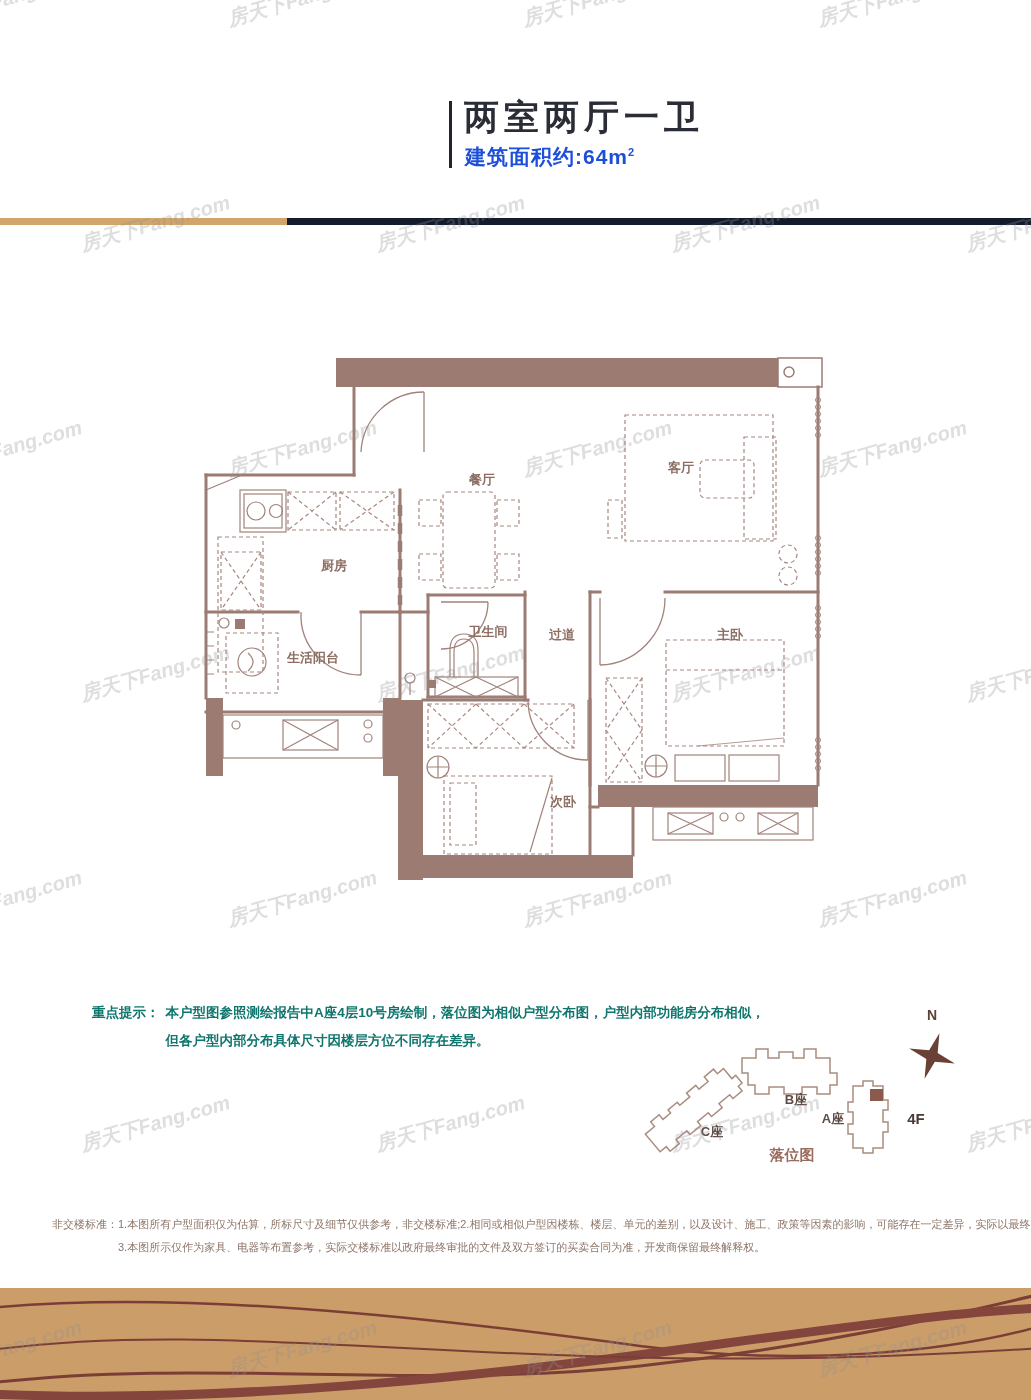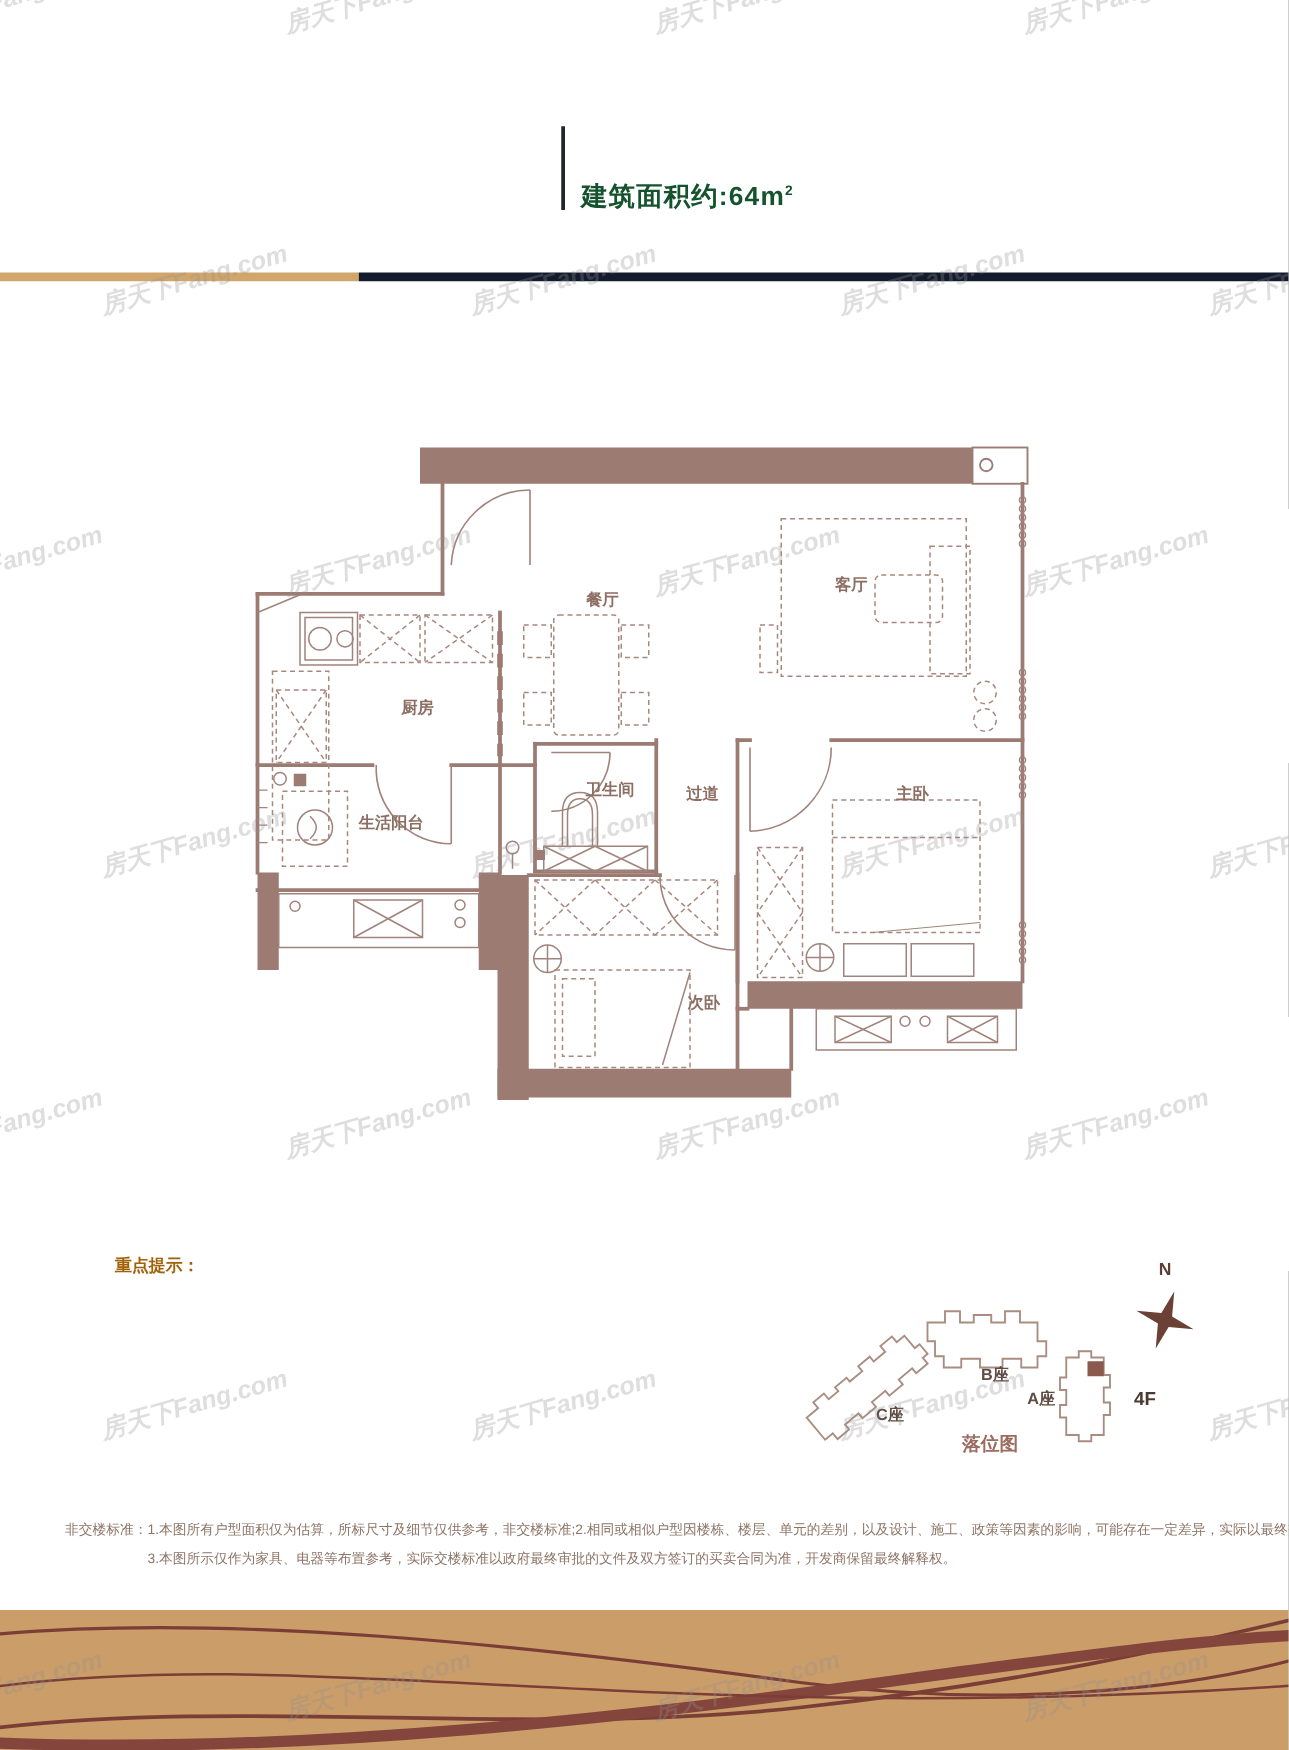--- a/index.html
+++ b/index.html
@@ -4,30 +4,30 @@
 <style>
   html,body{margin:0;padding:0;background:#888;}
   #page{position:relative;width:1031px;height:1400px;background:#ffffff;overflow:hidden;
         font-family:"Liberation Sans","DejaVu Sans",sans-serif;}
   
   #title{position:absolute;left:106px;top:84px;font-family:"Liberation Serif","DejaVu Serif",serif;
          font-size:66px;font-weight:700;color:#23242e;letter-spacing:2px;white-space:nowrap;}
   #title-divider{position:absolute;left:449px;top:101px;width:3px;height:67px;background:#23242e;}
   #subtitle{position:absolute;left:464px;top:94px;font-size:35px;font-weight:700;color:#2b2d36;
             letter-spacing:5px;white-space:nowrap;}
-  #area{position:absolute;left:465px;top:143px;font-size:21px;font-weight:700;color:#14532d;
+  #area{position:absolute;left:465px;top:143px;font-size:21px;font-weight:700;color:#1d4ed8;
         letter-spacing:1px;white-space:nowrap;}
   #area sup{font-size:11px;}
   #rule{position:absolute;left:0;top:218px;width:1031px;height:7px;display:flex;}
   #rule .gold{width:287px;height:100%;background:#d1a66b;}
   #rule .navy{flex:1;height:100%;background:#141b2c;}
   
   #plan{position:absolute;left:188px;top:340px;}
   
-  #notice{position:absolute;left:92px;top:999px;display:flex;color:#a16207;font-size:13.5px;
+  #notice{position:absolute;left:92px;top:999px;display:flex;color:#0f766e;font-size:13.5px;
           font-weight:700;line-height:2.05;}
   #notice .lbl{white-space:nowrap;margin-right:6px;}
   #notice .ln{white-space:nowrap;}
   
   #locator{position:absolute;left:620px;top:1000px;}
   
   #disclaimer{position:absolute;left:52px;top:1213px;display:flex;color:#8d7568;font-size:11px;
               line-height:2.1;}
   #disclaimer .lbl{white-space:nowrap;}
   #disclaimer .ln{white-space:nowrap;}
@@ -38,20 +38,21 @@
   .wm{position:absolute;font-size:20px;font-weight:700;color:rgba(145,145,145,0.30);
       transform:rotate(-16deg);white-space:nowrap;font-style:italic;}
   text{font-family:"Liberation Sans","DejaVu Sans",sans-serif;}
 </style>
 </head>
 <body>
 
 <div id="page">
 
   <div id="title-divider"></div>
+  <div id="subtitle">两室两厅一卫</div>
   <div id="area"><span>建筑面积约:64m</span><sup>2</sup></div>
   <div id="rule">
       <div class="gold"></div>
       <div class="navy"></div>
     </div>
 
   <svg id="plan" width="660" height="570" viewBox="0 0 660 570">
 
     <g fill="#9c7b73" stroke="none">
       <rect x="148" y="18" width="442" height="29"></rect>
@@ -207,20 +208,24 @@
       <text x="125" y="322">生活阳台</text>
       <text x="300" y="296">卫生间</text>
       <text x="374" y="299">过道</text>
       <text x="542" y="299">主卧</text>
       <text x="375" y="466">次卧</text>
     </g>
   </svg>
 
   <div id="notice">
     <div class="lbl">重点提示：</div>
+    <div>
+      <div class="ln">本户型图参照测绘报告中A座4层10号房绘制，落位图为相似户型分布图，户型内部功能房分布相似，</div>
+      <div class="ln">但各户型内部分布具体尺寸因楼层方位不同存在差异。</div>
+    </div>
   </div>
 
   <svg id="locator" width="360" height="175" viewBox="0 0 360 175">
     <g>
       <text x="312" y="20" font-size="14" font-weight="700" fill="#5c4136" text-anchor="middle">N</text>
       <path d="M0,-24 L4.5,-4.5 L24,0 L4.5,4.5 L0,24 L-4.5,4.5 L-24,0 L-4.5,-4.5 Z" transform="translate(312,56) rotate(18)" fill="#6b4035"></path>
     </g>
     <g stroke="#a98d80" stroke-width="1.5" fill="#ffffff">
       <path d="M122,58 L136,58 L136,49 L148,49 L148,58 L159,58 L159,52 L173,52 L173,58 L184,58 L184,49 L196,49 L196,58 L210,58 L210,73 L217,73 L217,85 L210,85 L210,94 L197,94 L197,87 L182,87 L182,94 L164,94 L164,87 L149,87 L149,94 L135,94 L135,85 L128,85 L128,73 L122,73 Z"></path>
       <g transform="translate(72,112) rotate(-40)">

